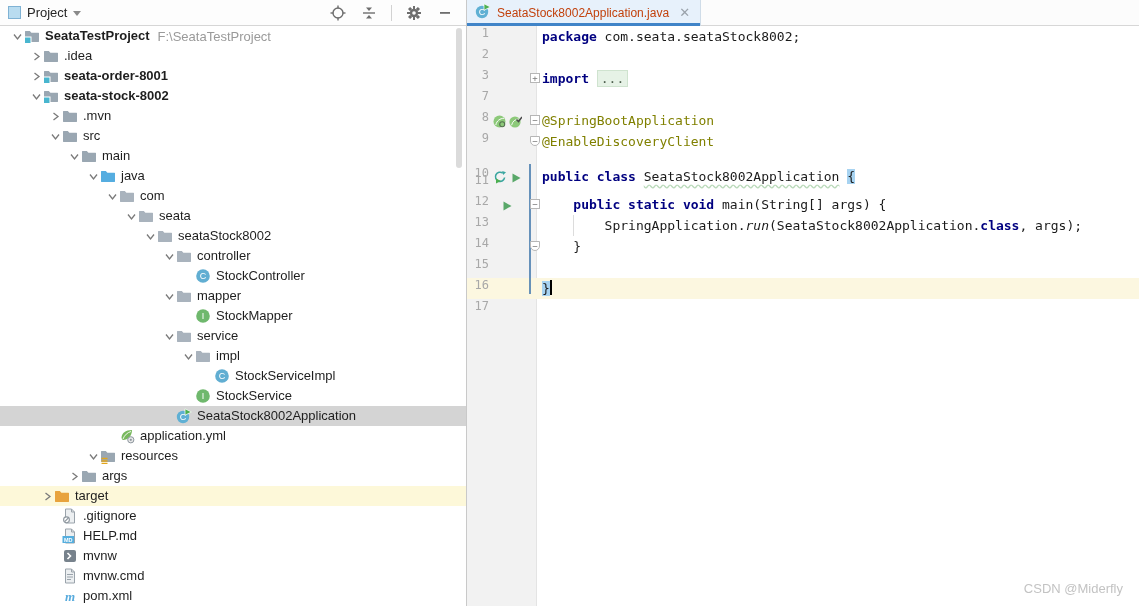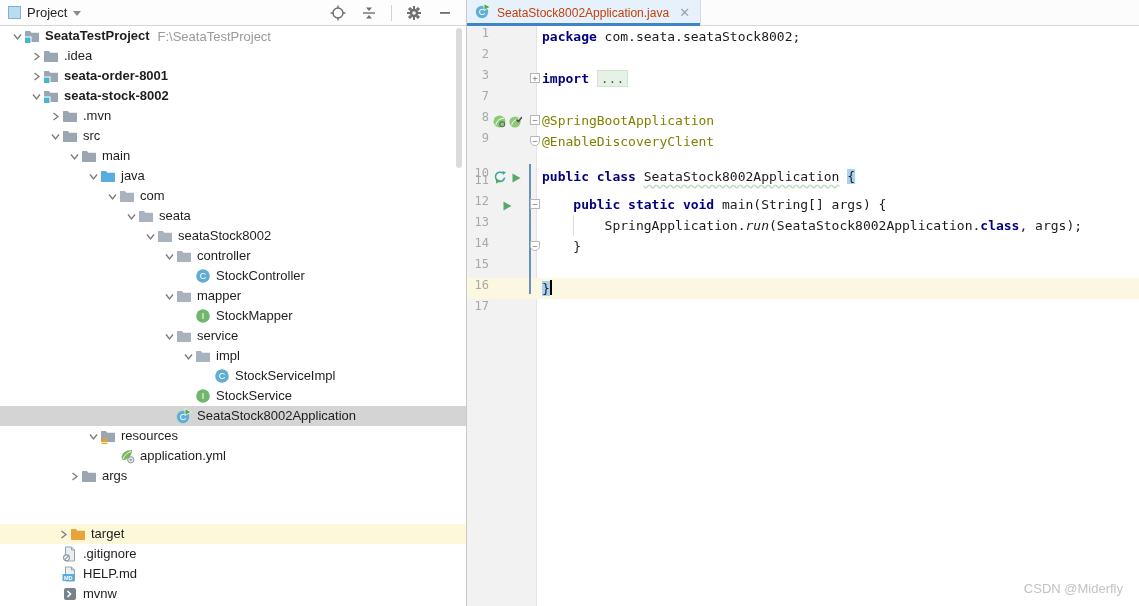--- a/index.html
+++ b/index.html
@@ -369,64 +369,64 @@
           <span class="chev"></span>
           <span class="ticon">
             <svg width="16" height="16" viewBox="0 0 16 16">
               <circle cx="7" cy="9" r="6.2" fill="#5fb0d4"></circle>
               <text x="7" y="12.3" font-size="9" text-anchor="middle" fill="#fff" font-family="Liberation Sans, sans-serif">C</text>
               <polygon points="9,0.8 15.4,4 9,7.2" fill="#4caf50" stroke="#fff" stroke-width="0.7"></polygon>
             </svg>
           </span>
           <span class="tlabel">SeataStock8002Application</span>
         </div>
+        <div class="trow" style="padding-left: 105px;">
+          <span class="chev"></span>
+          <span class="ticon">
+            <svg width="16" height="16" viewBox="0 0 16 16">
+              <path d="M2.5 10C2.5 5 6.5 2 13 2c0 6-4 10-9 10-.5 0-1-.7-1.5-2z" fill="#77b85c"></path>
+              <path d="M4 11C5.5 7 8.5 4.5 12 3.5" stroke="#fff" stroke-width="0.9" fill="none"></path>
+              <circle cx="11.8" cy="11.8" r="3.1" fill="#e8e8e8" stroke="#8d969e" stroke-width="1"></circle>
+              <circle cx="11.8" cy="11.8" r="1.1" fill="#8d969e"></circle>
+            </svg>
+          </span>
+          <span class="tlabel">application.yml</span>
+        </div>
         <div class="trow" style="padding-left: 86px;">
           <span class="chev">
             <svg width="11" height="11" viewBox="0 0 11 11">
               <path d="M2 3.5L5.5 8 9 3.5" stroke="#7a7a7a" stroke-width="1.3" fill="none"></path>
             </svg>
           </span>
           <span class="ticon">
             <svg width="16" height="16" viewBox="0 0 16 16">
               <path d="M1.5 3h4.3l1.6 1.7h7.1c.3 0 .5.2.5.5v8.3c0 .3-.2.5-.5.5h-13c-.3 0-.5-.2-.5-.5V3.5c0-.3.2-.5.5-.5z" fill="#9aa7b2"></path>
               <g stroke="#e3a61b" stroke-width="1.5">
                 <line x1="1.5" y1="10.5" x2="7.5" y2="10.5"></line>
                 <line x1="1.5" y1="13" x2="7.5" y2="13"></line>
                 <line x1="1.5" y1="15.5" x2="7.5" y2="15.5"></line>
               </g>
             </svg>
           </span>
           <span class="tlabel">resources</span>
         </div>
-        <div class="trow" style="padding-left: 105px;">
-          <span class="chev"></span>
-          <span class="ticon">
-            <svg width="16" height="16" viewBox="0 0 16 16">
-              <path d="M2.5 10C2.5 5 6.5 2 13 2c0 6-4 10-9 10-.5 0-1-.7-1.5-2z" fill="#77b85c"></path>
-              <path d="M4 11C5.5 7 8.5 4.5 12 3.5" stroke="#fff" stroke-width="0.9" fill="none"></path>
-              <circle cx="11.8" cy="11.8" r="3.1" fill="#e8e8e8" stroke="#8d969e" stroke-width="1"></circle>
-              <circle cx="11.8" cy="11.8" r="1.1" fill="#8d969e"></circle>
-            </svg>
-          </span>
-          <span class="tlabel">application.yml</span>
-        </div>
         <div class="trow" style="padding-left: 67px;">
           <span class="chev">
             <svg width="11" height="11" viewBox="0 0 11 11">
               <path d="M3.5 2L8 5.5 3.5 9" stroke="#7a7a7a" stroke-width="1.3" fill="none"></path>
             </svg>
           </span>
           <span class="ticon">
             <svg width="16" height="16" viewBox="0 0 16 16">
               <path d="M1.5 3h4.3l1.6 1.7h7.1c.3 0 .5.2.5.5v8.3c0 .3-.2.5-.5.5h-13c-.3 0-.5-.2-.5-.5V3.5c0-.3.2-.5.5-.5z" fill="#9aa7b2"></path>
             </svg>
           </span>
           <span class="tlabel">args</span>
         </div>
-        <div class="trow highlight" style="padding-left: 56px; margin-top: 38px;">
+        <div class="trow highlight" style="padding-left: 40px;">
           <span class="chev">
             <svg width="11" height="11" viewBox="0 0 11 11">
               <path d="M3.5 2L8 5.5 3.5 9" stroke="#7a7a7a" stroke-width="1.3" fill="none"></path>
             </svg>
           </span>
           <span class="ticon">
             <svg width="16" height="16" viewBox="0 0 16 16">
               <path d="M1.5 3h4.3l1.6 1.7h7.1c.3 0 .5.2.5.5v8.3c0 .3-.2.5-.5.5h-13c-.3 0-.5-.2-.5-.5V3.5c0-.3.2-.5.5-.5z" fill="#e8a33d"></path>
             </svg>
           </span>

